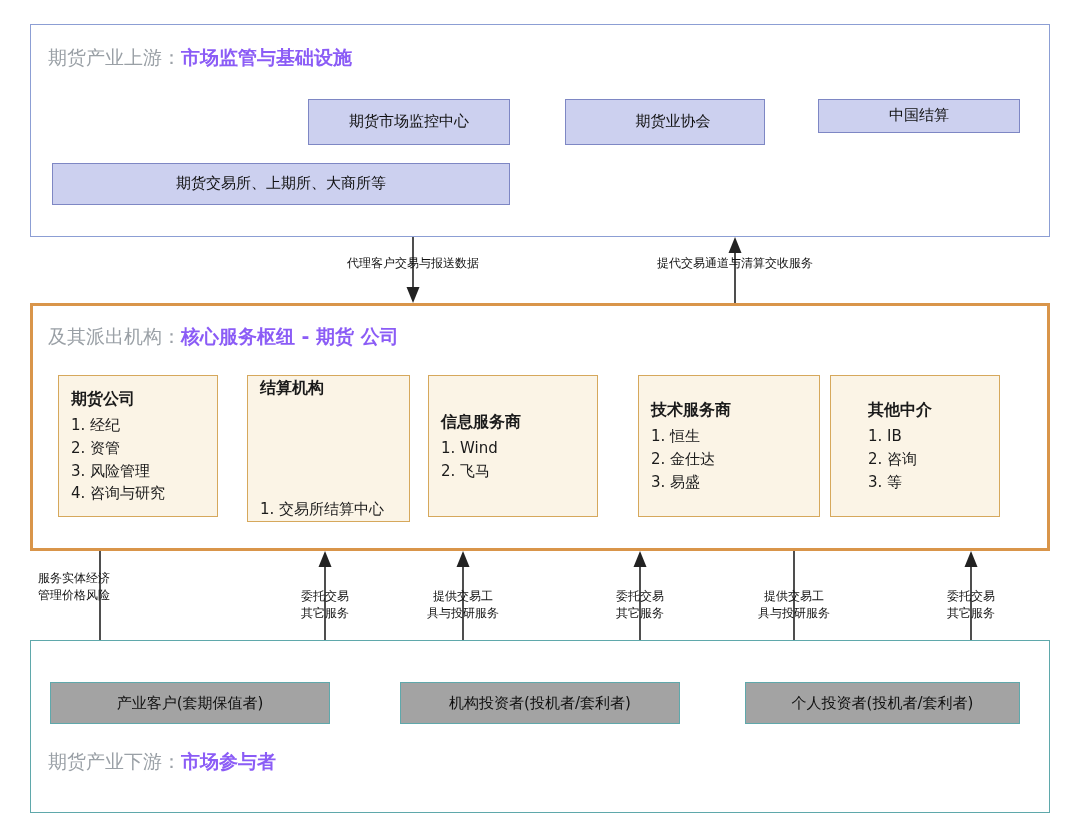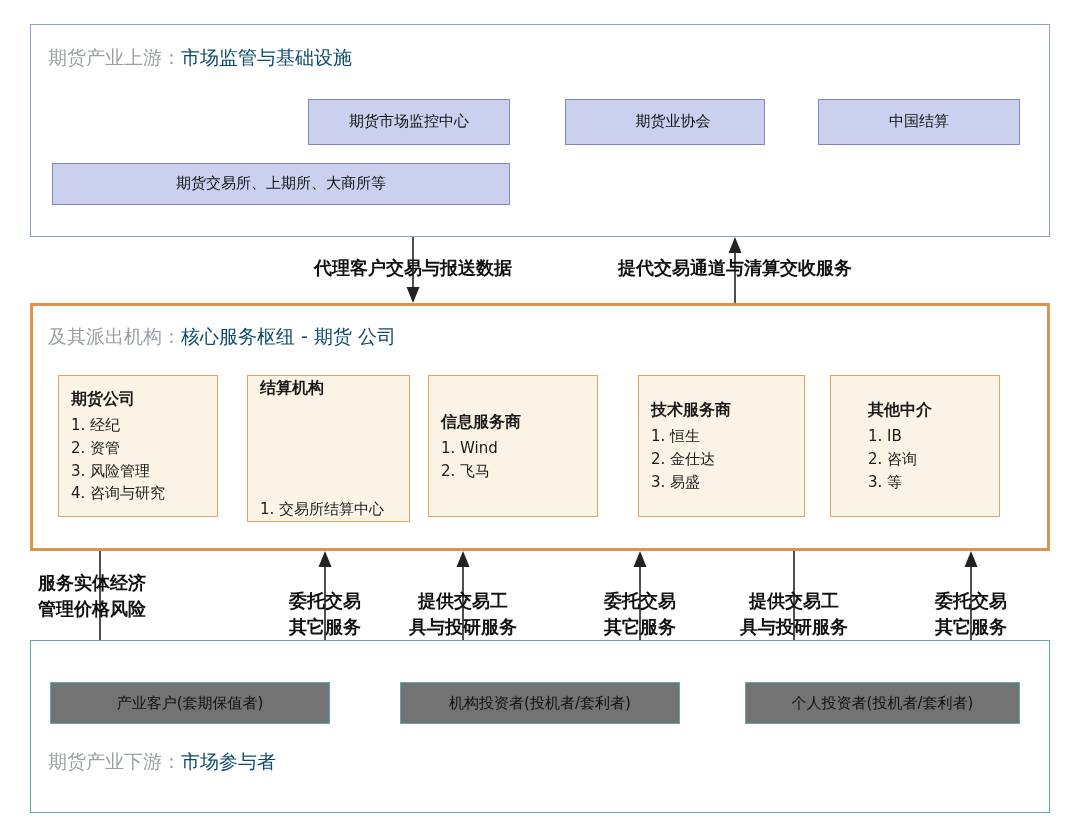--- a/index.html
+++ b/index.html
@@ -12,70 +12,70 @@
   #stage{position:relative;width:1080px;height:837px;}
 
   
   .section{position:absolute;box-sizing:border-box;background:#ffffff;}
   .sec-up{left:30px;top:24px;width:1020px;height:213px;border:1.5px solid #8c9ed4;}
   .sec-mid{left:30px;top:303px;width:1020px;height:248px;border:3px solid #d9954a;}
   .sec-down{left:30px;top:640px;width:1020px;height:173px;border:1.5px solid #5fa8ab;}
 
   .sec-title{position:absolute;white-space:nowrap;font-size:19px;line-height:1;}
   .sec-title .lead{color:#9aa0a6;font-weight:400;}
-  .sec-title .strong{color:#0c4a6e;font-weight:400;}
+  .sec-title .strong{color:#8b5cf6;font-weight:700;}
   .t-up{left:48px;top:48px;}
   .t-mid{left:48px;top:327px;}
   .t-down{left:48px;top:752px;}
 
   
   .ubox{
     position:absolute;box-sizing:border-box;
     background:#ccd0ef;border:1.3px solid #7e87c4;
     display:flex;align-items:center;justify-content:center;text-align:center;
     color:#111;font-size:15px;line-height:1.45;font-weight:400;
   }
   #ub0{left:52px;top:99px;width:205px;height:46px;}
   #ub1{left:308px;top:99px;width:202px;height:46px;font-family:Liberation Serif, serif;}
   #ub2{left:565px;top:99px;width:200px;height:46px;padding-left:16px;}
-  #ub3{left:818px;top:99px;width:202px;height:46px;}
+  #ub3{left:818px;top:99px;width:202px;height:34px;}
   #ub4{left:52px;top:163px;width:458px;height:42px;}
 
   
   .card{
     position:absolute;box-sizing:border-box;
     background:#fbf4e6;border:1.3px solid #d6a85c;
     display:flex;flex-direction:column;justify-content:center;
     padding:0 12px;color:#1a1a1a;
   }
   .card .ct{font-size:16px;font-weight:700;margin-bottom:3px;line-height:1.5;}
   .card .ci{font-size:15px;font-weight:400;line-height:1.52;}
   #c0{left:58px;top:375px;width:160px;height:142px;}
   #c1{left:247px;top:375px;width:163px;height:147px;justify-content:space-between;}
   #c2{left:428px;top:375px;width:170px;height:142px;}
-  #c3{left:638px;top:375px;width:167px;height:142px;}
+  #c3{left:638px;top:375px;width:182px;height:142px;}
   #c4{left:830px;top:375px;width:170px;height:142px;padding-left:37px;}
 
   
   .dbox{
     position:absolute;box-sizing:border-box;
-    background:#737373;border:1.3px solid #5fa8ab;
+    background:#a3a3a3;border:1.3px solid #5fa8ab;
     display:flex;align-items:center;justify-content:center;text-align:right;
     color:#111;font-size:15px;line-height:1.4;
   }
   #db0{left:50px;top:682px;width:280px;height:42px;}
   #db1{left:400px;top:682px;width:280px;height:42px;}
   #db2{left:745px;top:682px;width:275px;height:42px;}
 
   
   .conn{position:absolute;}
   .conn svg{display:block;overflow:visible;}
   .clabel{
     position:absolute;white-space:pre-line;color:#111;
-    font-size:18px;line-height:1.45;font-weight:700;
+    font-size:12px;line-height:1.45;font-weight:400;
   }
   .clabel.ctr{transform:translateX(-50%);text-align:center;}
 </style>
 </head>
 <body>
 
 <div id="stage">
 
   <div class="section sec-up"></div>
   <div class="sec-title t-up">

